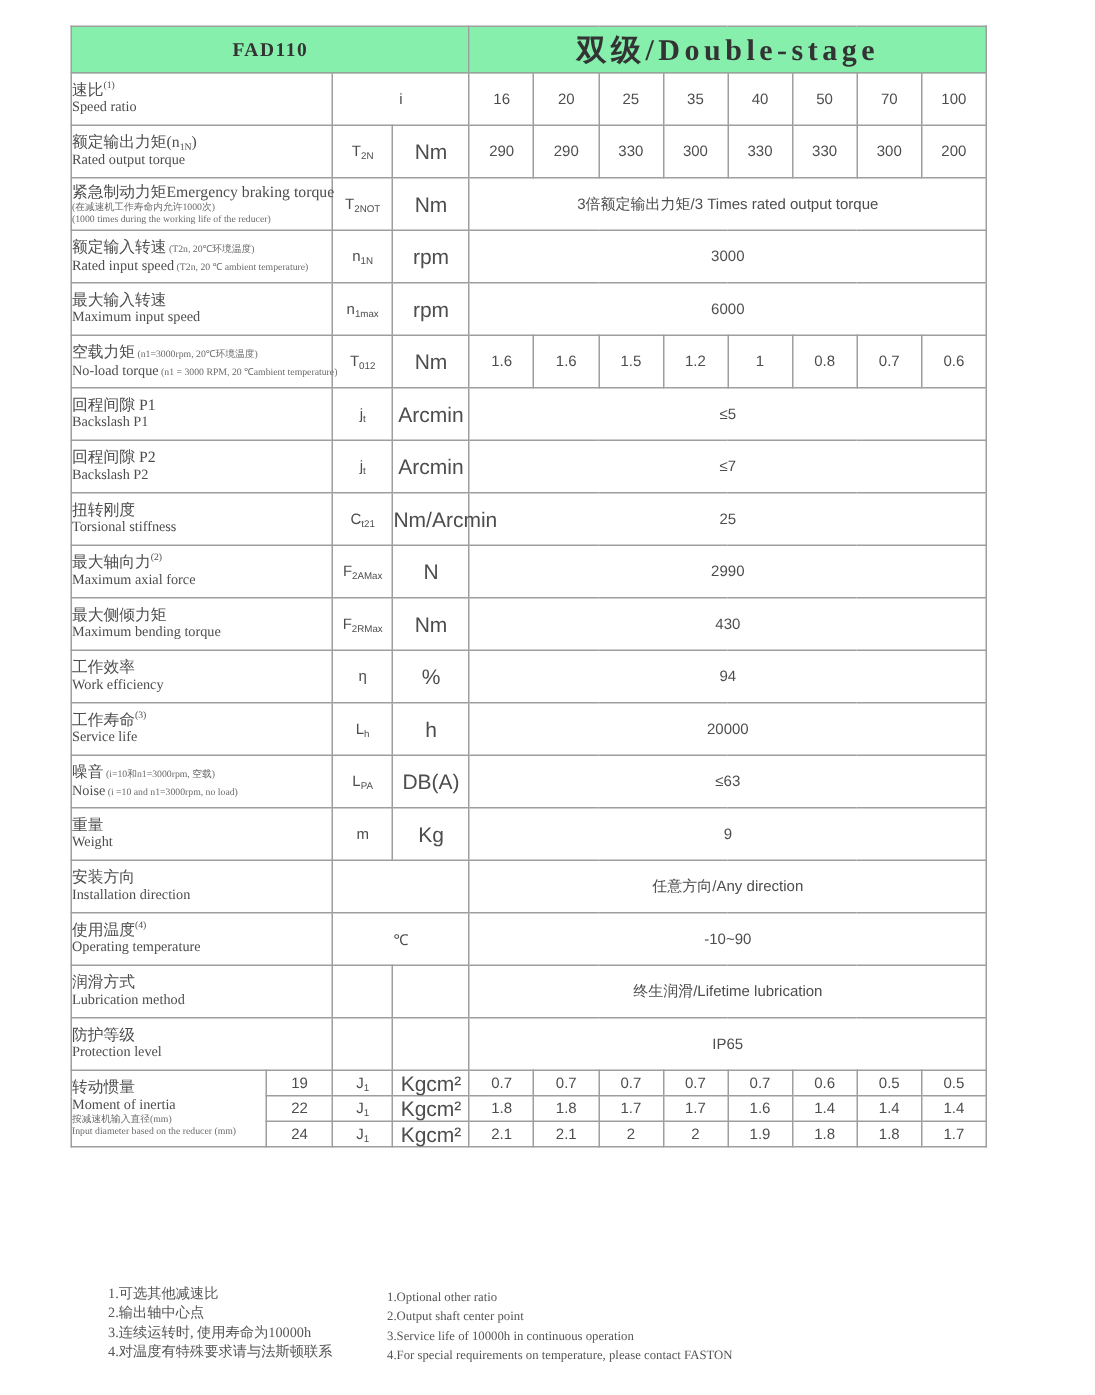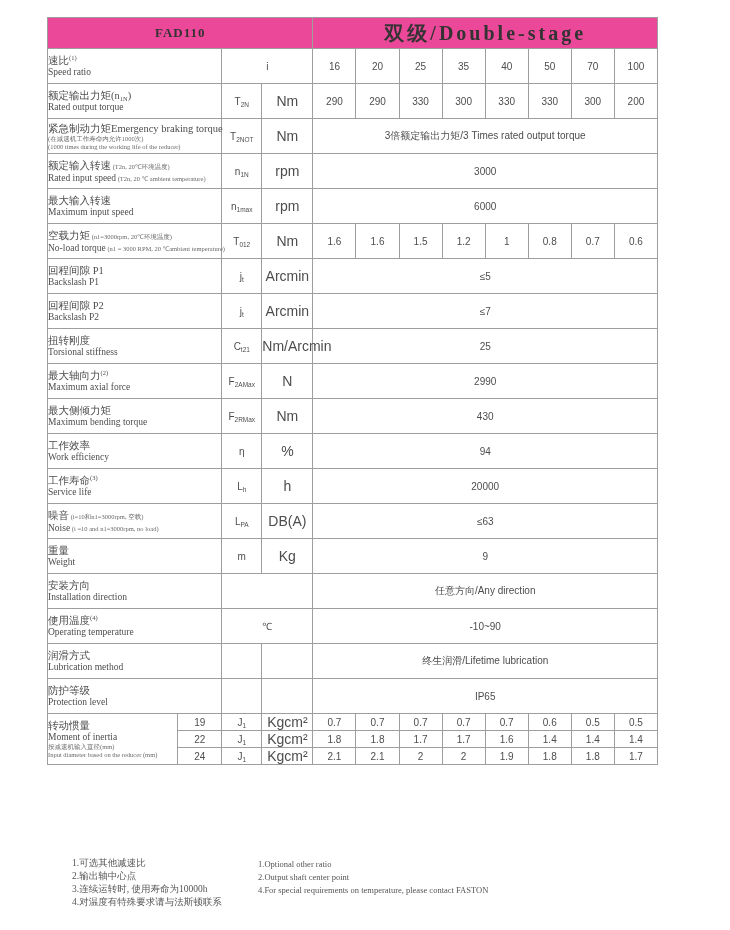--- a/index.html
+++ b/index.html
@@ -12,21 +12,21 @@
 
   table.spec{
     position:absolute;left:47px;top:17px;width:611px;
     border-collapse:collapse;table-layout:fixed;
     border:1px solid #8c8c8c;
   }
   table.spec th, table.spec td{
     border:1px solid #9e9e9e;padding:0;vertical-align:middle;
   }
   tr.head th{
-    height:30px;background:#ec4899;color:#333;
+    height:30px;background:#86efac;color:#333;
     font-family:"Liberation Serif", serif;font-weight:bold;
   }
   th.h-model{font-size:13px;letter-spacing:1px;}
   th.h-stage{font-size:20px;letter-spacing:3px;}
 
   td.lbl{
     height:34px;text-align:left;padding:3px 3px 3px 8px;
     font-family:"Liberation Serif", serif;
   }
   .ln-zh{font-size:10.5px;line-height:13px;white-space:nowrap;}
@@ -319,17 +319,18 @@
   <div class="footnotes">
     <div class="fn-zh">
       <div>1.可选其他减速比</div>
       <div>2.输出轴中心点</div>
       <div>3.连续运转时, 使用寿命为10000h</div>
       <div>4.对温度有特殊要求请与法斯顿联系</div>
     </div>
     <div class="fn-en">
       <div>1.Optional other ratio</div>
       <div>2.Output shaft center point</div>
+      <div>3.Service life of 10000h in continuous operation</div>
       <div>4.For special requirements on temperature, please contact FASTON</div>
     </div>
   </div>
 
 </div>
 
 </body></html>

